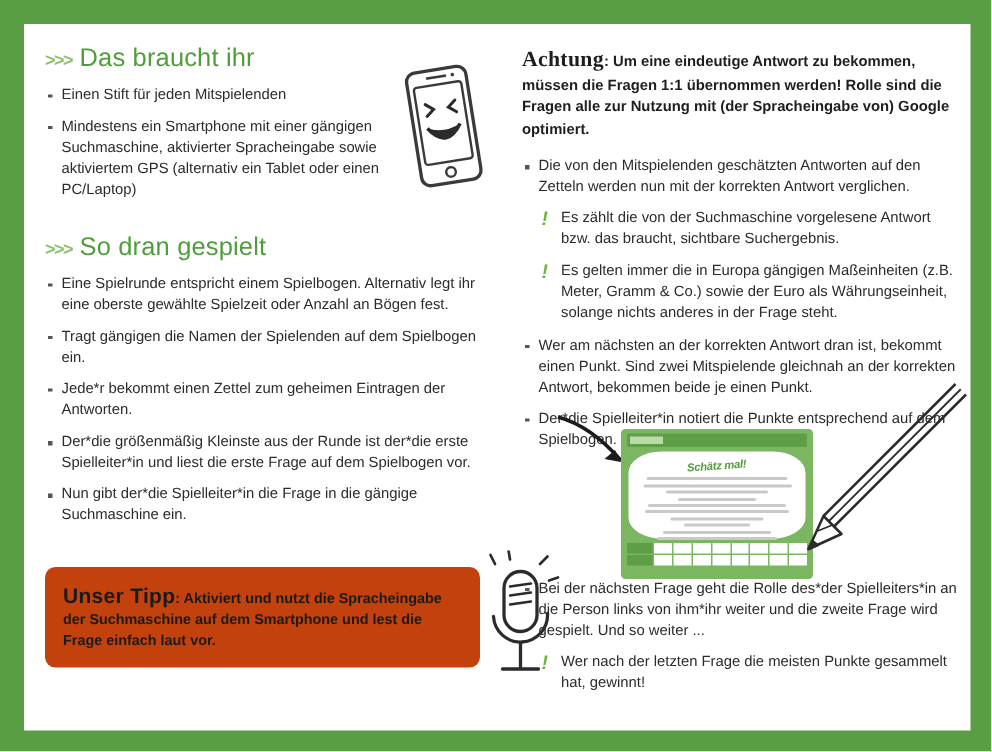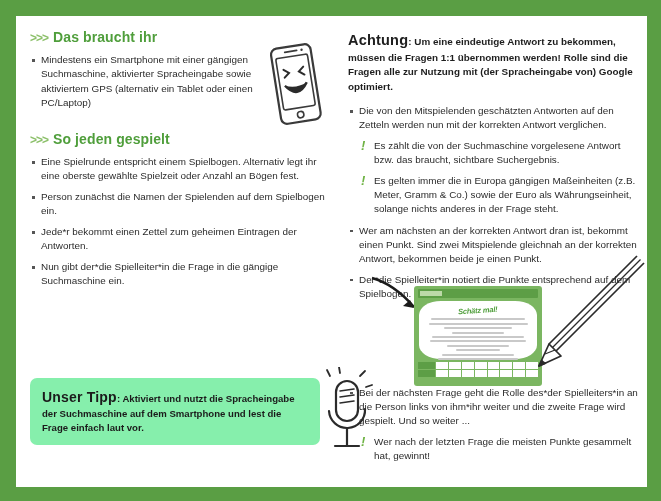--- a/index.html
+++ b/index.html
@@ -50,22 +50,22 @@
   }
   .chevrons {
     color: #8cc06a;
     font-size: 12px;
     font-weight: bold;
     letter-spacing: -1px;
     line-height: 1;
   }
   .head-text {
     color: #4f9e3b;
-    font-size: 14px;
-    font-weight: bold;
+    font-size: 17px;
+    font-weight: normal;
     letter-spacing: 0.1px;
     line-height: 1.1;
   }
 
   
   ul.blist {
     list-style: none;
     margin: 0;
     padding: 0;
   }
@@ -119,29 +119,30 @@
     font-size: 9.9px;
     line-height: 1.45;
     color: #1e1e1e;
     font-weight: bold;
     margin: 0 0 10px 0;
   }
   .attn .big {
     font-size: 14.5px;
     font-weight: bold;
     letter-spacing: 0.2px;
+    font-family: Liberation Serif, serif;
   }
 
   
   .tipbox {
     position: absolute;
     left: 14px;
     bottom: 42px;
     width: 290px;
-    background: #86efac;
+    background: #c2410c;
     border-radius: 7px;
     padding: 9px 12px 10px 12px;
     box-sizing: border-box;
     font-size: 9.6px;
     line-height: 1.45;
     color: #1b1b1b;
     font-weight: bold;
   }
   .tipbox .tiptitle {
     font-size: 14px;
@@ -272,32 +273,34 @@
   <div id="sheet">
 
     <div class="col col-left">
 
       <div class="section-head">
         <span class="chevrons">&gt;&gt;&gt;</span>
         <span class="head-text">Das braucht ihr</span>
       </div>
 
       <ul class="blist">
+        <li>Einen Stift für jeden Mitspielenden</li>
         <li style="width:232px;">Mindestens ein Smartphone mit einer gängigen Suchmaschine, aktivierter Spracheingabe sowie aktiviertem GPS (alternativ ein Tablet oder einen PC/Laptop)</li>
       </ul>
 
       <div class="section-head" style="margin-top:22px;">
         <span class="chevrons">&gt;&gt;&gt;</span>
-        <span class="head-text">So jeden gespielt</span>
+        <span class="head-text">So dran gespielt</span>
       </div>
 
       <ul class="blist">
         <li>Eine Spielrunde entspricht einem Spielbogen. Alternativ legt ihr eine oberste gewählte Spielzeit oder Anzahl an Bögen fest.</li>
-        <li>Person zunächst die Namen der Spielenden auf dem Spielbogen ein.</li>
+        <li>Tragt gängigen die Namen der Spielenden auf dem Spielbogen ein.</li>
         <li>Jede*r bekommt einen Zettel zum geheimen Eintragen der Antworten.</li>
+        <li>Der*die größenmäßig Kleinste aus der Runde ist der*die erste Spielleiter*in und liest die erste Frage auf dem Spielbogen vor.</li>
         <li>Nun gibt der*die Spielleiter*in die Frage in die gängige Suchmaschine ein.</li>
       </ul>
 
       <svg class="phone" viewBox="0 0 72 95">
         <g transform="rotate(-9 36 47)" fill="none" stroke="#3a3a3a" stroke-width="2.2">
           <rect x="16" y="8" width="40" height="76" rx="6" ry="6"></rect>
           <rect x="20" y="18" width="32" height="52" rx="2" ry="2" stroke-width="1.6"></rect>
           <line x1="30" y1="13" x2="42" y2="13" stroke-width="1.8" stroke-linecap="round"></line>
           <circle cx="47" cy="13" r="1.2" fill="#3a3a3a" stroke="none"></circle>
           <circle cx="36" cy="77" r="3.2" stroke-width="1.6"></circle>

